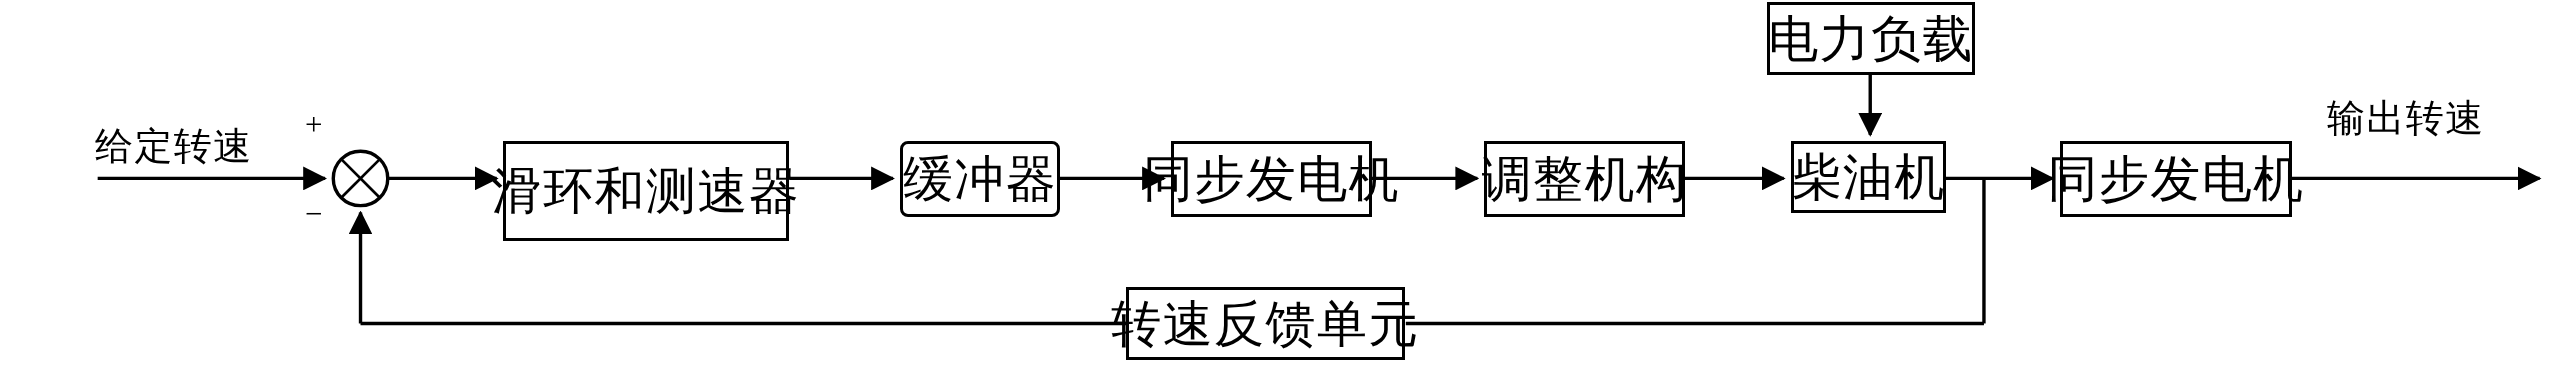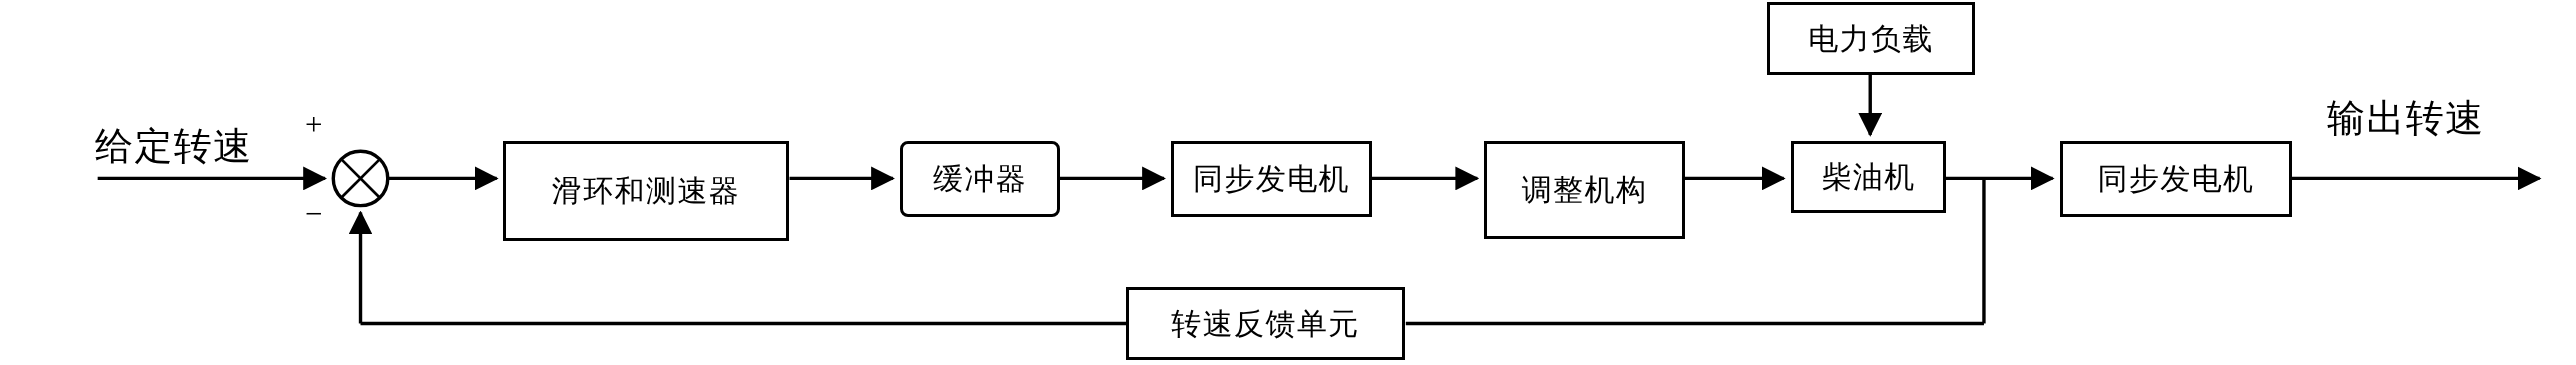--- a/index.html
+++ b/index.html
@@ -30,21 +30,21 @@
     position: absolute;
     box-sizing: border-box;
     border: 3.4px solid #000000;
     background: #ffffff;
     display: flex;
     align-items: center;
     justify-content: center;
     z-index: 5;
   }
   .block .block-label {
-    font-size: 30px;
+    font-size: 50px;
     line-height: 1;
     letter-spacing: 1.4px;
     white-space: nowrap;
     color: #000000;
     padding: 0 4.1px;
     font-family: Liberation Serif, serif;
   }
   .free-label {
     position: absolute;
     font-size: 38px;
@@ -134,21 +134,21 @@
   </div>
 
   <div class="block" style="left:900px; top:141px; width:160px; height:76px;border-radius:8px;">
     <span class="block-label">缓冲器</span>
   </div>
 
   <div class="block" style="left:1171px; top:141px; width:201px; height:76px;">
     <span class="block-label">同步发电机</span>
   </div>
 
-  <div class="block" style="left:1484px; top:141px; width:201px; height:98px;">
+  <div class="block" style="left:1484px; top:141px; width:201px; height:76px;">
     <span class="block-label">调整机构</span>
   </div>
 
   <div class="block" style="left:1791px; top:141px; width:155px; height:72px;">
     <span class="block-label">柴油机</span>
   </div>
 
   <div class="block" style="left:2060px; top:141px; width:232px; height:76px;align-items:center;">
     <span class="block-label">同步发电机</span>
   </div>

